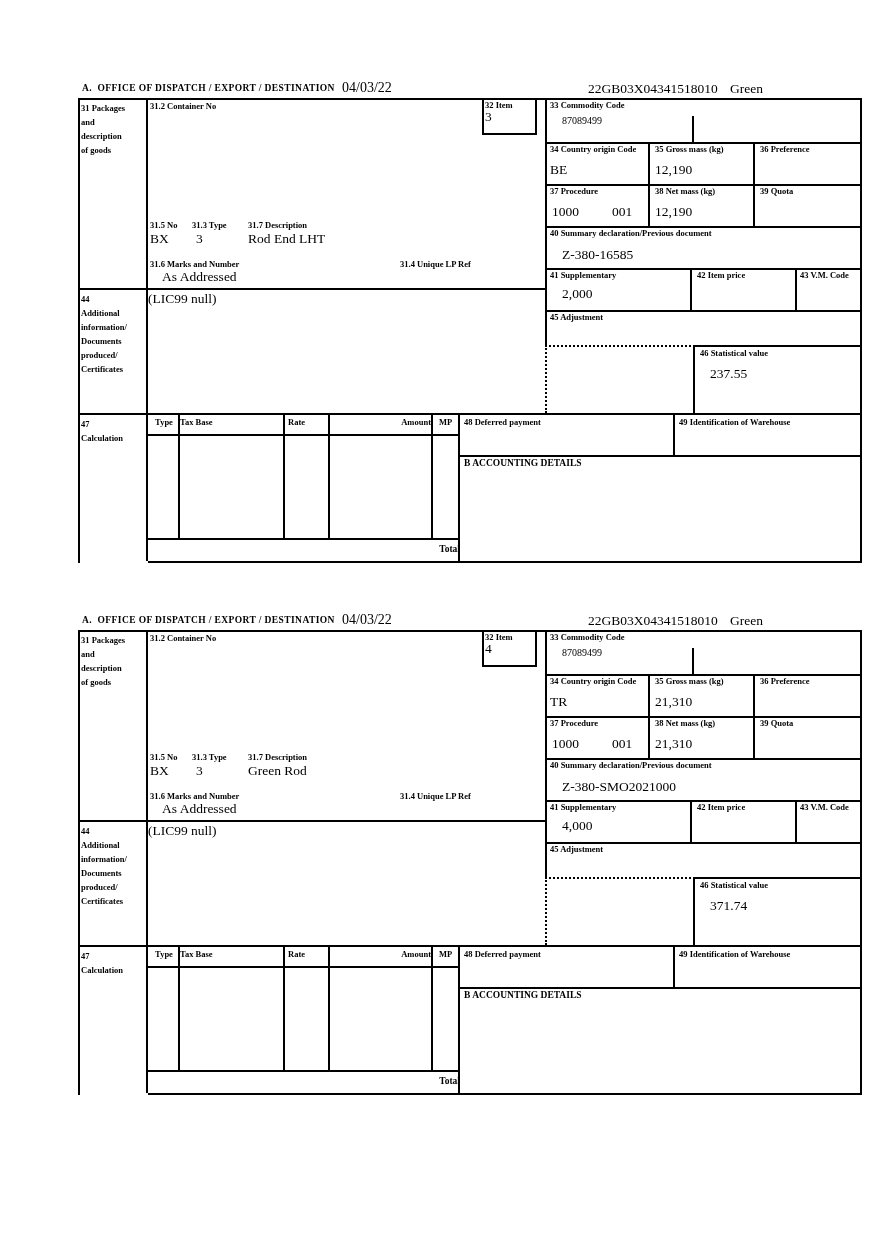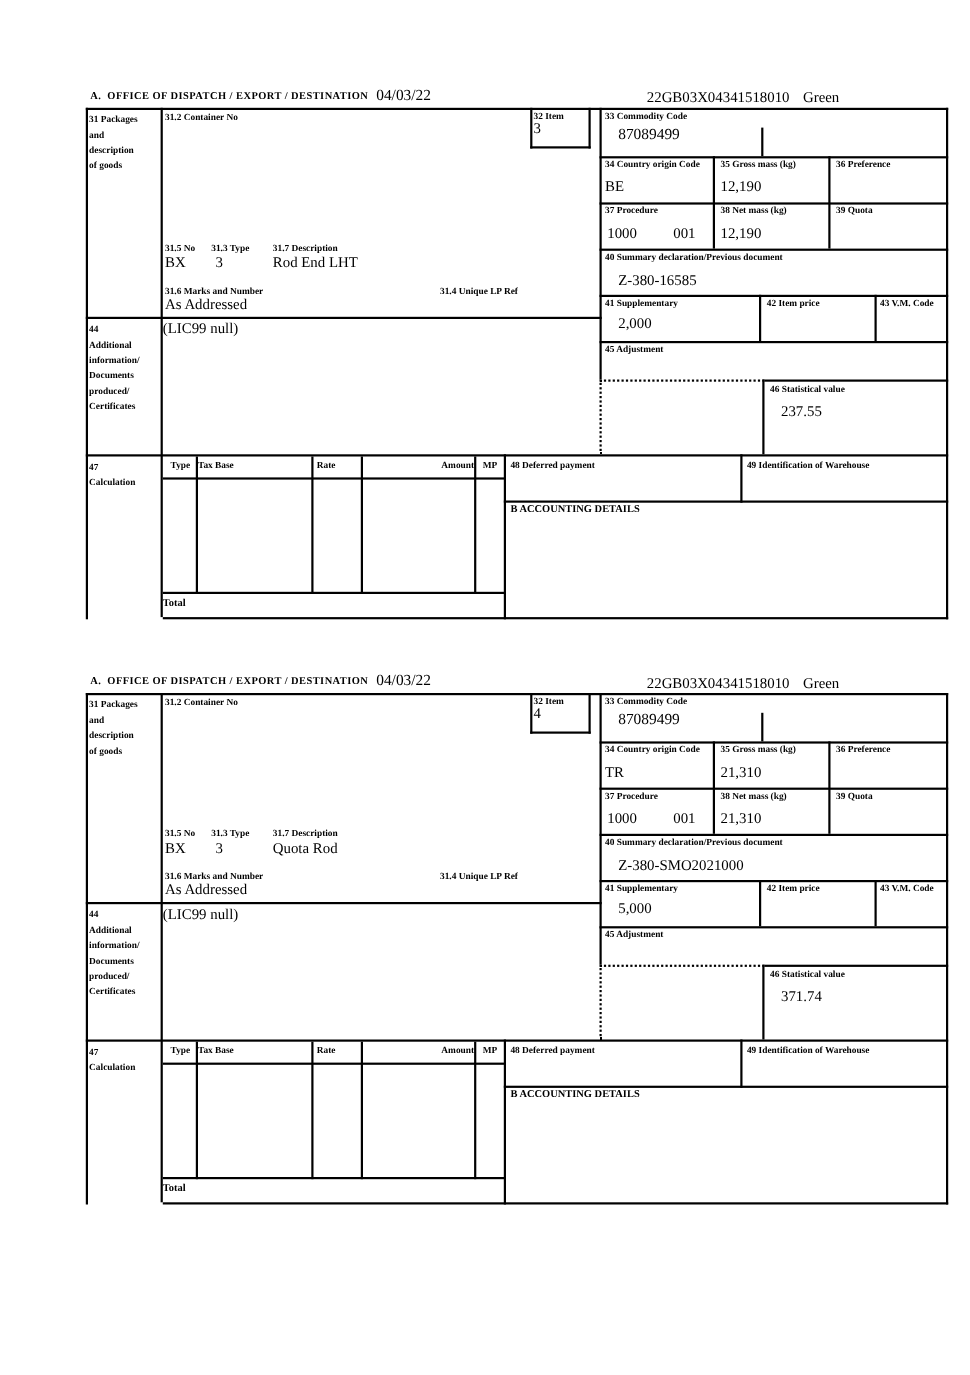--- a/index.html
+++ b/index.html
@@ -16,49 +16,49 @@
   .val{position:absolute;font:400 13.5px "Liberation Serif",serif;white-space:pre}
   .hd-title{position:absolute;left:4px;top:3px;font:700 9.5px "Liberation Serif",serif;letter-spacing:.4px;white-space:pre}
   .hd-date{position:absolute;left:264px;top:0;font:400 14px "Liberation Serif",serif}
   .hd-ref{position:absolute;left:510px;top:1px;font:400 13.5px "Liberation Serif",serif}
   .hd-status{position:absolute;left:652px;top:1px;font:400 13.5px "Liberation Serif",serif}
   .p-packages{left:3px;top:21px}
   .p-container{left:72px;top:21px}
   .p-item32{left:407px;top:20px}
   .v-item{left:407px;top:29px}
   .p-commodity{left:472px;top:20px}
-  .v-commodity{left:484px;top:35px;font-size:14px}
+  .v-commodity{left:484px;top:35px;font-size:10px}
   .p-34{left:472px;top:64px}   .v-34{left:472px;top:82px}
   .p-35{left:577px;top:64px}   .v-35{left:577px;top:82px}
   .p-36{left:682px;top:64px}
   .p-37{left:472px;top:106px}  .v-37a{left:474px;top:124px} .v-37b{left:534px;top:124px}
   .p-38{left:577px;top:106px}  .v-38{left:577px;top:124px}
   .p-39{left:682px;top:106px}
   .p-40{left:472px;top:148px}  .v-40{left:484px;top:167px}
   .p-41{left:472px;top:190px}  .v-41{left:484px;top:206px}
   .p-42{left:619px;top:190px}  .p-43{left:722px;top:190px}
   .p-45{left:472px;top:232px}
   .p-46{left:622px;top:268px}  .v-46{left:632px;top:286px}
   .p-315{left:72px;top:140px}  .p-313{left:114px;top:140px} .p-317{left:170px;top:140px}
   .v-pkgno{left:72px;top:151px} .v-pkgtype{left:118px;top:151px} .v-desc{left:170px;top:151px}
   .p-316{left:72px;top:179px}  .p-314{left:322px;top:179px}
-  .v-marks{left:72px;top:189px}
+  .v-marks{left:84px;top:189px}
   .p-44{left:3px;top:212px}
   .v-addinfo{left:70px;top:211px}
   .p-47{left:3px;top:337px}
   .th{position:absolute;top:337px;font:700 8.5px "Liberation Serif",serif}
   .th-type{left:70px;width:32px;text-align:center}
   .th-taxbase{left:102px;width:116px;text-align:left}
   .th-rate{left:207px;width:20px;text-align:right}
   .th-amount{left:252px;width:101px;text-align:right}
   .th-mp{left:355px;width:25px;text-align:center}
   .p-48{left:386px;top:337px}
   .p-49{left:601px;top:337px}
   .p-acct{position:absolute;left:386px;top:378px;font:700 9.5px "Liberation Serif",serif}
-  .p-total{position:absolute;left:70px;top:464px;width:312px;text-align:left;font:700 9.5px "Liberation Serif",serif}
+  .p-total{position:absolute;left:70px;top:464px;width:312px;text-align:right;font:700 9.5px "Liberation Serif",serif}
 </style>
 </head>
 <body>
 
 <div id="page">
 
   <div class="section sec-0">
 
     <div class="hd-title">A.  OFFICE OF DISPATCH / EXPORT / DESTINATION</div>
     <div class="hd-date">04/03/22</div>
@@ -225,21 +225,21 @@
 Certificates</div>
     <div class="leftlbl p-47">47
 Calculation</div>
 
     <div class="lbl p-container">31.2 Container No</div>
     <div class="lbl p-315">31.5 No</div>
     <div class="lbl p-313">31.3 Type</div>
     <div class="lbl p-317">31.7 Description</div>
     <div class="val v-pkgno">BX</div>
     <div class="val v-pkgtype">3</div>
-    <div class="val v-desc">Quota Rod</div>
+    <div class="val v-desc">Green Rod</div>
     <div class="lbl p-316">31.6 Marks and Number</div>
     <div class="lbl p-314">31.4 Unique LP Ref</div>
     <div class="val v-marks">As Addressed</div>
     <div class="val v-addinfo">(LIC99 null)</div>
 
     <div class="lbl p-item32">32 Item</div>
     <div class="val v-item">4</div>
     <div class="lbl p-commodity">33 Commodity Code</div>
     <div class="val v-commodity">87089499</div>
     <div class="lbl p-34">34 Country origin Code</div>
@@ -249,21 +249,21 @@
     <div class="lbl p-36">36 Preference</div>
     <div class="lbl p-37">37 Procedure</div>
     <div class="val v-37a">1000</div>
     <div class="val v-37b">001</div>
     <div class="lbl p-38">38 Net mass (kg)</div>
     <div class="val v-38">21,310</div>
     <div class="lbl p-39">39 Quota</div>
     <div class="lbl p-40">40 Summary declaration/Previous document</div>
     <div class="val v-40">Z-380-SMO2021000</div>
     <div class="lbl p-41">41 Supplementary</div>
-    <div class="val v-41">5,000</div>
+    <div class="val v-41">4,000</div>
     <div class="lbl p-42">42 Item price</div>
     <div class="lbl p-43">43 V.M. Code</div>
     <div class="lbl p-45">45 Adjustment</div>
     <div class="lbl p-46">46 Statistical value</div>
     <div class="val v-46">371.74</div>
 
     <div class="th th-type">Type</div>
     <div class="th th-taxbase">Tax Base</div>
     <div class="th th-rate">Rate</div>
     <div class="th th-amount">Amount</div>

